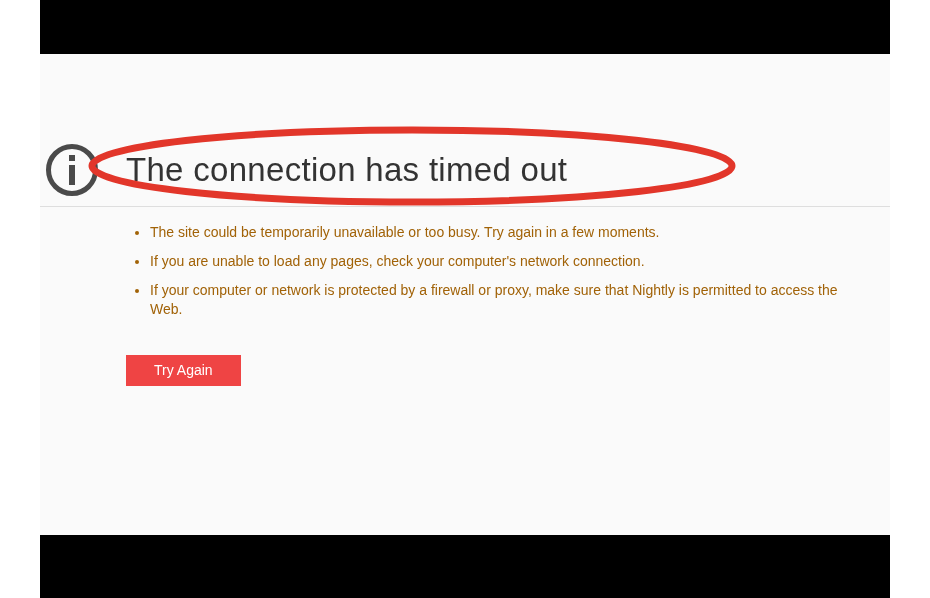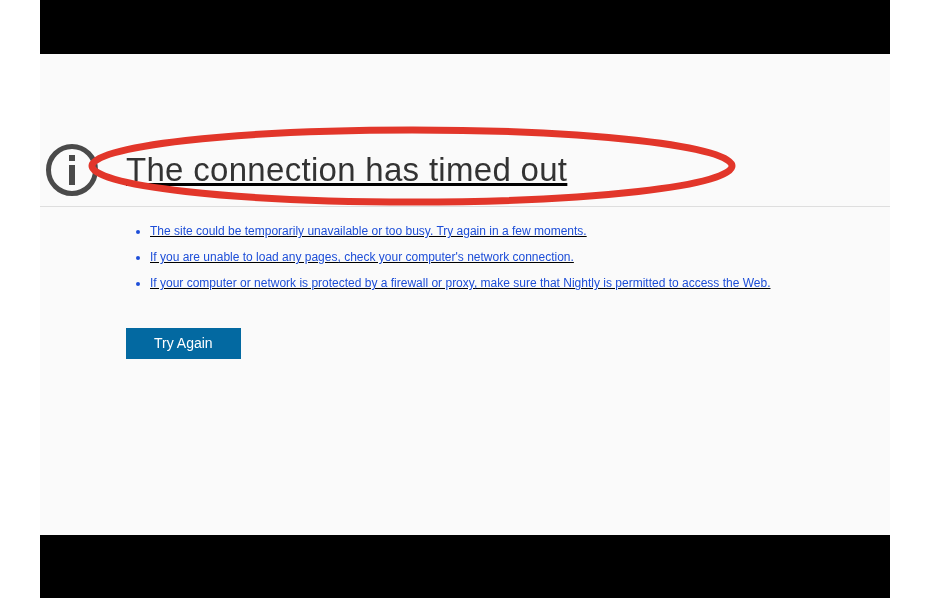--- a/index.html
+++ b/index.html
@@ -30,21 +30,20 @@
       width: 850px;
       margin: 0 auto;
       position: relative;
     }
     .content-area {
       width: 850px;
       background: #fafafa;
       position: relative;
       height: 481px;
       padding-top: 90px;
-      text-decoration: underline;
     }
     .error-row {
       display: flex;
       align-items: center;
       padding: 0 16px 10px 6px;
       position: relative;
       border-bottom: 1px solid #dedede;
       margin-left: 0;
     }
     .info-icon-wrap {
@@ -103,34 +102,34 @@
       pointer-events: none;
       z-index: 10;
     }
     .error-desc {
       padding: 22px 20px 0 86px;
       font-size: 14px;
       color: #555555;
     }
     .error-bullets {
       padding: 16px 20px 0 110px;
-      font-size: 12px;
-      color: #1d4ed8;
+      font-size: 14px;
+      color: #a16207;
     }
     .error-bullets li {
       margin-bottom: 10px;
       line-height: 1.35;
       list-style-type: disc;
     }
     .try-again-wrap {
       padding: 26px 0 0 86px;
     }
     .try-again-btn {
       display: inline-block;
-      background: #0369a1;
+      background: #ef4444;
       color: #ffffff;
       border: none;
       font-size: 14px;
       padding: 7px 28px 8px 28px;
       cursor: pointer;
       font-family: inherit;
     }
   </style>
 </head>
 <body>

